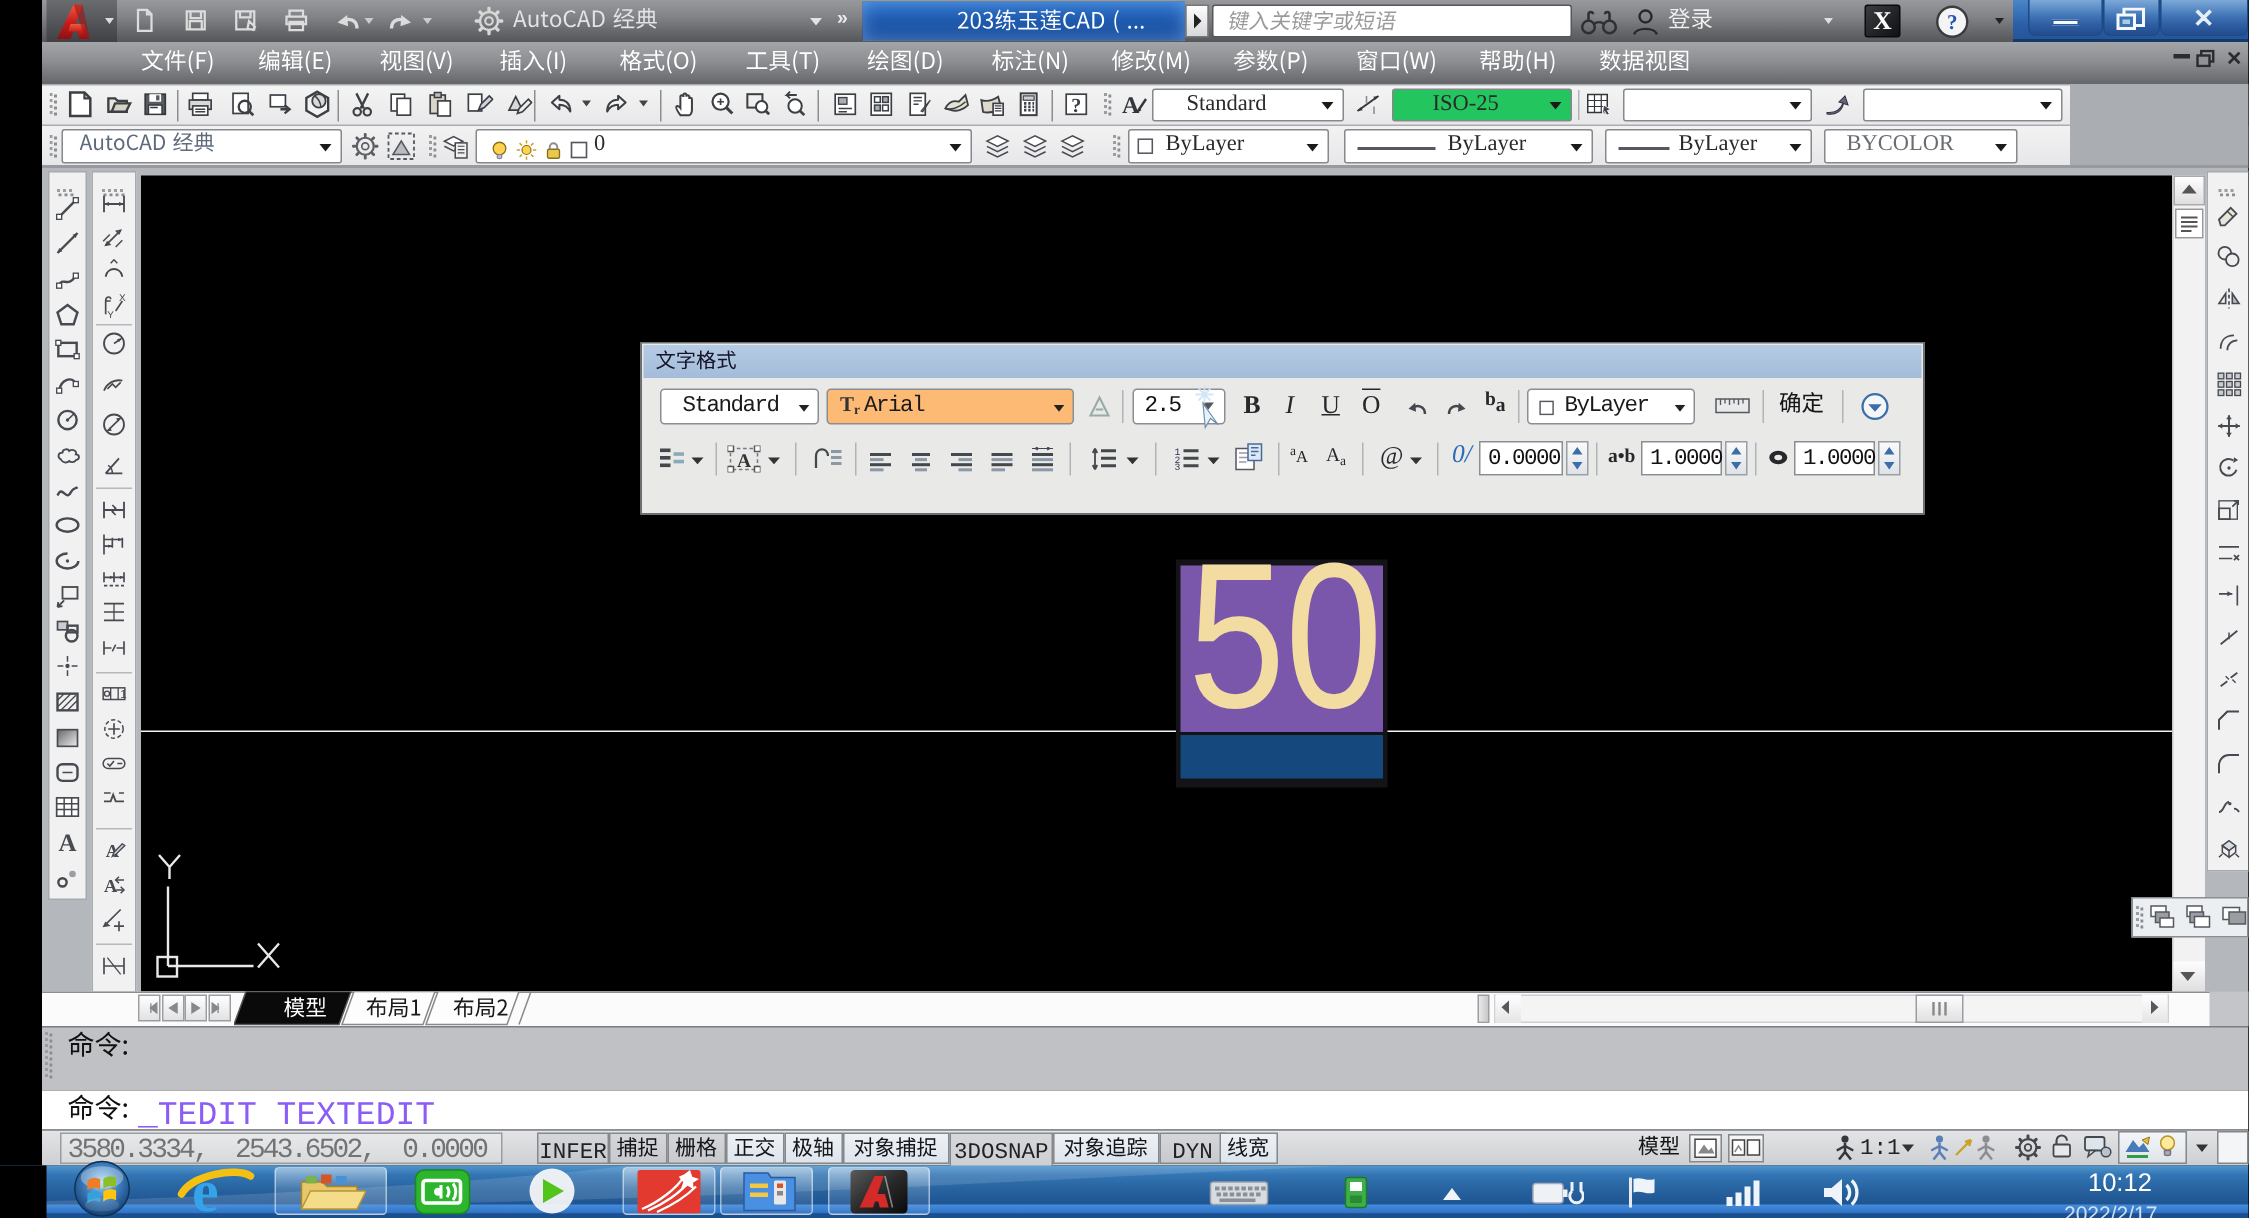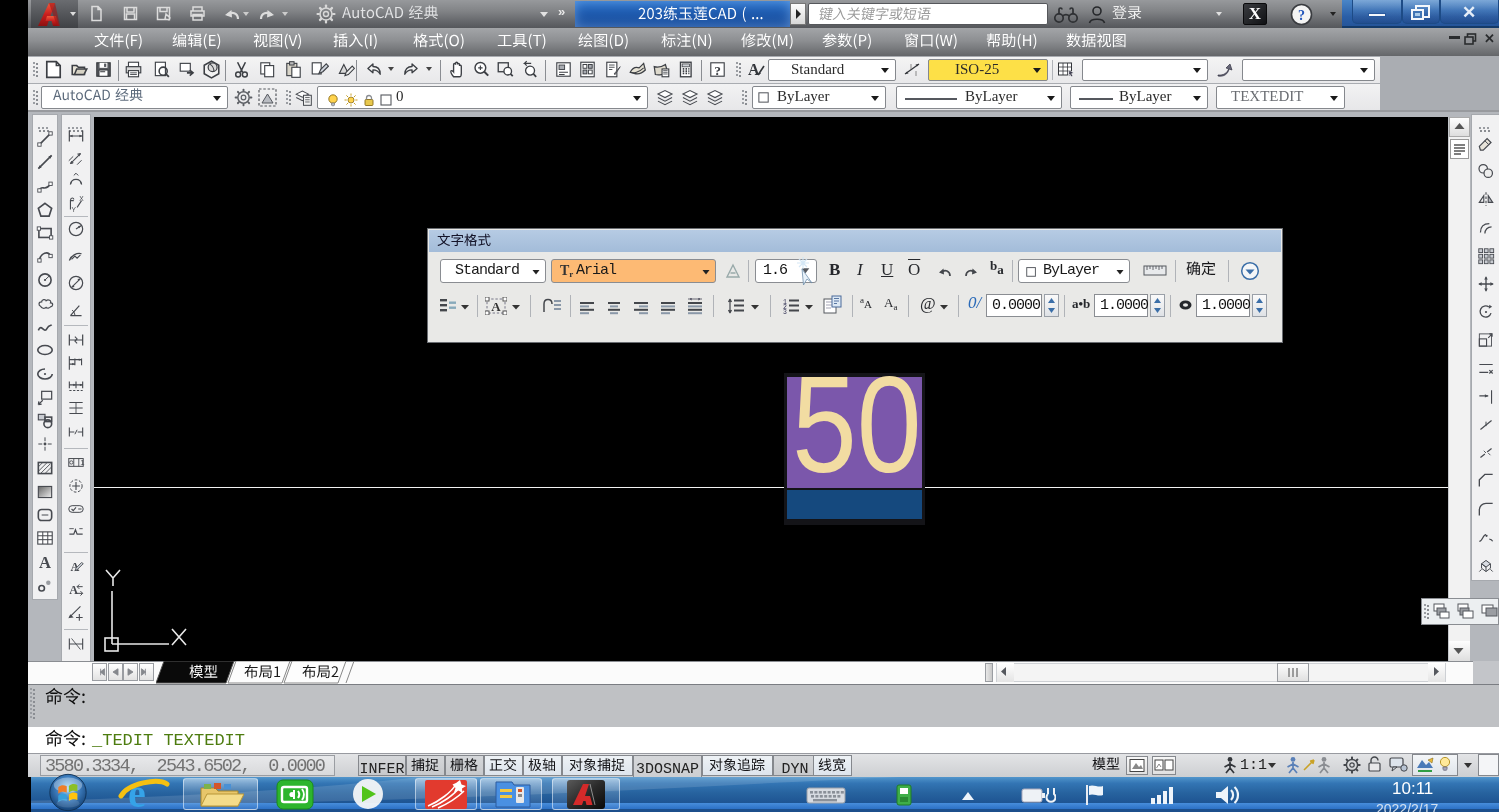--- a/index.html
+++ b/index.html
@@ -309,21 +309,21 @@
   </svg>
 <div style="position:absolute;left:768px;top:59px;width:128px;height:22px;background:#fff;border:1px solid #85888d;border-radius:2px">
     <div style="position:absolute;left:22px;top:0.75px;font-family:'Liberation Serif',serif;font-size:15px;color:#2a2a2a;white-space:nowrap">Standard</div>
     <div class="car" style="right:6px;top:8px"></div>
   </div>
 <svg class="a" style="left:903px;top:61px" width="20" height="17" viewBox="0 0 20 17">
     <path d="M2 13L16 3" stroke="#33363b" stroke-width="1.3"></path>
     <path d="M2 13l3.5-.5L4 10.5zM16 3l-3.5.5L14 5.5z" fill="#33363b"></path>
     <path d="M8 3v5M13 10v5" stroke="#888" stroke-width="1"></path>
   </svg>
-<div style="position:absolute;left:928px;top:59px;width:120px;height:22px;background:#fde047;border:1px solid #85888d;border-radius:2px">
+<div style="position:absolute;left:928px;top:59px;width:120px;height:22px;background:#22c55e;border:1px solid #85888d;border-radius:2px">
     <div style="position:absolute;left:26px;top:0.75px;font-family:'Liberation Serif',serif;font-size:15px;color:#2a2a2a;white-space:nowrap">ISO-25</div>
     <div class="car" style="right:6px;top:8px"></div>
   </div>
 <div class="sep1" style="left:1052px;top:60px;height:20px"></div>
 <svg class="a" style="left:1057px;top:61px" width="19" height="17" viewBox="0 0 19 17">
     <rect x="1.5" y="2" width="13" height="12" fill="#fff" stroke="#33363b"></rect>
     <path d="M1.5 6h13M1.5 10h13M6 2v12M10.5 2v12" stroke="#33363b" stroke-width=".8"></path>
     <path d="M12 9l5 3-2.5.7L16 15l-1.8.8-1.4-2.5-1.5 2z" fill="#445" stroke="#fff" stroke-width=".6"></path>
   </svg>
 <div style="position:absolute;left:1082px;top:59px;width:126px;height:22px;background:#fff;border:1px solid #85888d;border-radius:2px">
@@ -446,21 +446,21 @@
     <div style="position:absolute;left:8px;top:11px;width:52px;height:1.6px;background:#55585e"></div>
     <div style="position:absolute;left:68px;top:1.25px;font-family:'Liberation Serif',serif;font-size:15px;color:#2a2a2a;white-space:nowrap">ByLayer</div>
     <div class="car" style="right:6px;top:9px"></div>
   </div>
 <div style="position:absolute;left:1070px;top:86px;width:138px;height:23px;background:#fff;border:1px solid #85888d;border-radius:2px">
     <div style="position:absolute;left:8px;top:11px;width:34px;height:2.4px;background:#55585e"></div>
     <div style="position:absolute;left:48px;top:1.25px;font-family:'Liberation Serif',serif;font-size:15px;color:#2a2a2a;white-space:nowrap">ByLayer</div>
     <div class="car" style="right:6px;top:9px"></div>
   </div>
 <div style="position:absolute;left:1216px;top:86px;width:129px;height:23px;background:#fff;border:1px solid #85888d;border-radius:2px">
-    <div style="position:absolute;left:14px;top:1.25px;font-family:'Liberation Serif',serif;font-size:15px;color:#6a6d72;white-space:nowrap">TEXTEDIT</div>
+    <div style="position:absolute;left:14px;top:1.25px;font-family:'Liberation Serif',serif;font-size:15px;color:#6a6d72;white-space:nowrap">BYCOLOR</div>
     <div class="car" style="right:6px;top:9px"></div>
   </div>
 <div style="position:absolute;left:28px;top:112px;width:1471px;height:572px;background:#b4b7bc"></div>
 <div style="position:absolute;left:94px;top:117px;width:1354px;height:544px;background:#000"></div>
 <div style="position:absolute;left:32px;top:114px;width:26px;height:486px;background:#f1f1f2;border:1px solid #a6a9ae"></div>
 <div class="a" style="left:36px;top:118px"><svg width="18" height="5" viewBox="0 0 18 5">
       <rect x="2" y="0" width="2" height="2" fill="#9a9da2"></rect>
       <rect x="3" y="3" width="2" height="2" fill="#8a8d92"></rect>
       <rect x="6" y="0" width="2" height="2" fill="#9a9da2"></rect>
       <rect x="7" y="3" width="2" height="2" fill="#8a8d92"></rect>
@@ -852,21 +852,21 @@
       <rect x="0" y="30" width="2" height="2" fill="#9a9da2"></rect>
       <rect x="3" y="31" width="2" height="2" fill="#8a8d92"></rect>
     </svg></div>
 <div class="a" style="left:45px;top:687px"><svg width="43" height="22" viewBox="0 0 43 22">
       <path transform="translate(0,16)" d="M9.1 -15.3C7.4 -12.9 3.9 -10.6 0.6 -9.8C0.9 -9.4 1.2 -8.8 1.4 -8.4C2.7 -8.9 4.1 -9.5 5.3 -10.3V-9.1H12.5V-10.3C13.8 -9.6 15.1 -8.9 16.4 -8.5C16.6 -8.9 17.1 -9.5 17.4 -9.8C14.5 -10.5 11.5 -12.3 9.8 -14.1L10.2 -14.6ZM5.5 -10.4C6.8 -11.2 8.0 -12.2 9.1 -13.2C10.0 -12.2 11.2 -11.2 12.5 -10.4ZM2.3 -7.6V0.1H3.5V-1.5H7.8V-7.6ZM3.5 -6.4H6.5V-2.7H3.5ZM9.7 -7.6V1.5H11.0V-6.4H14.5V-2.6C14.5 -2.4 14.4 -2.3 14.1 -2.3C13.9 -2.3 13.0 -2.3 12.0 -2.3C12.2 -1.9 12.4 -1.4 12.4 -1.0C13.8 -1.0 14.6 -1.0 15.1 -1.2C15.7 -1.5 15.8 -1.9 15.8 -2.6V-7.6Z M25.2 -10.0C26.2 -9.2 27.4 -8.0 27.9 -7.3L29.0 -8.1C28.4 -8.9 27.2 -10.0 26.2 -10.8ZM21.0 -6.8V-5.5H30.8C29.8 -4.4 28.5 -3.1 27.2 -1.9C26.3 -2.6 25.3 -3.2 24.5 -3.7L23.5 -2.7C25.5 -1.5 28.1 0.3 29.3 1.5L30.4 0.4C29.9 -0.1 29.2 -0.6 28.4 -1.2C30.1 -2.9 32.1 -4.9 33.4 -6.3L32.4 -6.9L32.2 -6.8ZM27.2 -15.2C25.3 -12.6 21.9 -10.2 18.6 -8.8C19.0 -8.5 19.4 -8.0 19.6 -7.7C22.3 -9.0 25.0 -10.9 27.1 -13.0C29.1 -10.9 32.1 -8.9 34.5 -7.7C34.7 -8.1 35.2 -8.7 35.5 -9.0C33.0 -10.0 29.8 -12.0 27.9 -13.9L28.4 -14.5Z M38.5 -7.0C39.1 -7.0 39.7 -7.5 39.7 -8.3C39.7 -9.0 39.1 -9.5 38.5 -9.5C37.8 -9.5 37.3 -9.0 37.3 -8.3C37.3 -7.5 37.8 -7.0 38.5 -7.0ZM38.5 0.2C39.1 0.2 39.7 -0.3 39.7 -1.0C39.7 -1.8 39.1 -2.3 38.5 -2.3C37.8 -2.3 37.3 -1.8 37.3 -1.0C37.3 -0.3 37.8 0.2 38.5 0.2Z" fill="#111111"></path>
     </svg></div>
 <div style="position:absolute;left:28px;top:727px;width:1471px;height:26px;background:#ffffff"></div>
 <div class="a" style="left:45px;top:729px"><svg width="43" height="22" viewBox="0 0 43 22">
       <path transform="translate(0,16)" d="M9.1 -15.3C7.4 -12.9 3.9 -10.6 0.6 -9.8C0.9 -9.4 1.2 -8.8 1.4 -8.4C2.7 -8.9 4.1 -9.5 5.3 -10.3V-9.1H12.5V-10.3C13.8 -9.6 15.1 -8.9 16.4 -8.5C16.6 -8.9 17.1 -9.5 17.4 -9.8C14.5 -10.5 11.5 -12.3 9.8 -14.1L10.2 -14.6ZM5.5 -10.4C6.8 -11.2 8.0 -12.2 9.1 -13.2C10.0 -12.2 11.2 -11.2 12.5 -10.4ZM2.3 -7.6V0.1H3.5V-1.5H7.8V-7.6ZM3.5 -6.4H6.5V-2.7H3.5ZM9.7 -7.6V1.5H11.0V-6.4H14.5V-2.6C14.5 -2.4 14.4 -2.3 14.1 -2.3C13.9 -2.3 13.0 -2.3 12.0 -2.3C12.2 -1.9 12.4 -1.4 12.4 -1.0C13.8 -1.0 14.6 -1.0 15.1 -1.2C15.7 -1.5 15.8 -1.9 15.8 -2.6V-7.6Z M25.2 -10.0C26.2 -9.2 27.4 -8.0 27.9 -7.3L29.0 -8.1C28.4 -8.9 27.2 -10.0 26.2 -10.8ZM21.0 -6.8V-5.5H30.8C29.8 -4.4 28.5 -3.1 27.2 -1.9C26.3 -2.6 25.3 -3.2 24.5 -3.7L23.5 -2.7C25.5 -1.5 28.1 0.3 29.3 1.5L30.4 0.4C29.9 -0.1 29.2 -0.6 28.4 -1.2C30.1 -2.9 32.1 -4.9 33.4 -6.3L32.4 -6.9L32.2 -6.8ZM27.2 -15.2C25.3 -12.6 21.9 -10.2 18.6 -8.8C19.0 -8.5 19.4 -8.0 19.6 -7.7C22.3 -9.0 25.0 -10.9 27.1 -13.0C29.1 -10.9 32.1 -8.9 34.5 -7.7C34.7 -8.1 35.2 -8.7 35.5 -9.0C33.0 -10.0 29.8 -12.0 27.9 -13.9L28.4 -14.5Z M38.5 -7.0C39.1 -7.0 39.7 -7.5 39.7 -8.3C39.7 -9.0 39.1 -9.5 38.5 -9.5C37.8 -9.5 37.3 -9.0 37.3 -8.3C37.3 -7.5 37.8 -7.0 38.5 -7.0ZM38.5 0.2C39.1 0.2 39.7 -0.3 39.7 -1.0C39.7 -1.8 39.1 -2.3 38.5 -2.3C37.8 -2.3 37.3 -1.8 37.3 -1.0C37.3 -0.3 37.8 0.2 38.5 0.2Z" fill="#111111"></path>
     </svg></div>
-<div class="a mono" style="left:92px;top:731px;font-size:17px;letter-spacing:0px;color:#4d7c0f">_TEDIT TEXTEDIT</div>
+<div class="a mono" style="left:92px;top:731px;font-size:22px;letter-spacing:0px;color:#8b5cf6">_TEDIT TEXTEDIT</div>
 <div style="position:absolute;left:28px;top:753px;width:1471px;height:24px;background:linear-gradient(180deg,#e3e4e6,#cdcfd2);border-top:1px solid #989aa0"></div>
 <div style="position:absolute;left:40px;top:755px;width:295px;height:21px;background:linear-gradient(#e8e9eb,#d8d9db);border:1px solid #9a9da2"></div>
 <div class="a mono" style="left:45px;top:756px;font-size:18.5px;letter-spacing:-1.8px;color:#737373">3580.3334,&nbsp; 2543.6502,&nbsp; 0.0000</div>
 <div style="position:absolute;left:358px;top:755px;width:48px;height:21px;background:linear-gradient(180deg,#d5d7da,#c7c9cc);border:1px solid #85888d">
     <div style="position:absolute;left:50%;transform:translateX(-50%);top:2px"><span style="font-family:'Liberation Mono';font-size:15px;color:#222;position:relative;top:1px">INFER</span></div>
   </div>
 <div style="position:absolute;left:406px;top:755px;width:39px;height:21px;background:linear-gradient(180deg,#d5d7da,#c7c9cc);border:1px solid #85888d">
     <div style="position:absolute;left:50%;transform:translateX(-50%);top:2px"><svg width="30" height="17" viewBox="0 0 30 17">
         <path transform="translate(0,12)" d="M10.3 -11.0C11.0 -10.6 11.9 -10.0 12.4 -9.7H9.7V-11.8H8.7V-9.7H5.2V-8.7H8.7V-7.4H5.6V1.1H6.6V-1.8H8.7V1.0H9.7V-1.8H12.0V0.0C12.0 0.2 11.9 0.3 11.8 0.3C11.6 0.3 11.1 0.3 10.4 0.3C10.6 0.5 10.7 0.9 10.7 1.1C11.6 1.1 12.2 1.1 12.5 1.0C12.9 0.8 13.0 0.6 13.0 0.0V-7.4H9.7V-8.7H13.3V-9.7H12.6L13.0 -10.4C12.5 -10.7 11.5 -11.3 10.8 -11.6ZM12.0 -6.4V-5.0H9.7V-6.4ZM8.7 -6.4V-5.0H6.6V-6.4ZM6.6 -4.1H8.7V-2.7H6.6ZM12.0 -4.1V-2.7H9.7V-4.1ZM2.5 -11.8V-8.9H0.6V-8.0H2.5V-4.9C1.7 -4.7 1.0 -4.5 0.4 -4.3L0.6 -3.3L2.5 -3.9V-0.1C2.5 0.1 2.5 0.2 2.3 0.2C2.1 0.2 1.5 0.2 0.9 0.2C1.0 0.4 1.1 0.9 1.2 1.1C2.1 1.1 2.7 1.1 3.1 0.9C3.4 0.8 3.5 0.5 3.5 -0.1V-4.2L5.3 -4.7L5.1 -5.7L3.5 -5.2V-8.0H5.1V-8.9H3.5V-11.8Z M20.9 -10.2H25.5V-7.4H20.9ZM16.3 -11.7V-8.9H14.6V-8.0H16.3V-4.8L14.4 -4.3L14.7 -3.3L16.3 -3.8V-0.2C16.3 0.1 16.2 0.1 16.1 0.1C15.9 0.1 15.4 0.1 14.8 0.1C14.9 0.4 15.0 0.8 15.1 1.1C15.9 1.1 16.5 1.1 16.8 0.9C17.2 0.7 17.3 0.4 17.3 -0.1V-4.1L19.0 -4.7L18.9 -5.6L17.3 -5.2V-8.0H19.0V-8.9H17.3V-11.7ZM19.9 -11.1V-6.5H22.7V-0.4C21.9 -0.8 21.2 -1.5 20.8 -2.8C20.9 -3.4 21.0 -4.1 21.1 -4.9L20.1 -5.0C19.9 -2.6 19.4 -0.7 18.0 0.4C18.2 0.6 18.6 0.9 18.8 1.1C19.6 0.4 20.1 -0.5 20.5 -1.6C21.4 0.5 22.9 0.9 25.0 0.9H27.3C27.3 0.6 27.5 0.2 27.6 -0.0C27.1 -0.0 25.4 -0.0 25.0 -0.0C24.5 -0.0 24.1 -0.1 23.7 -0.1V-3.4H27.0V-4.3H23.7V-6.5H26.5V-11.1Z" fill="#17171a"></path>
       </svg></div>
@@ -1089,21 +1089,21 @@
       <rect x="3" y="15" width="4" height="6"></rect>
       <rect x="9" y="12" width="4" height="9"></rect>
       <rect x="15" y="8" width="4" height="13"></rect>
       <rect x="21" y="4" width="4" height="17"></rect>
     </g>
   </svg>
 <svg class="a" style="left:1212px;top:782px" width="30" height="26" viewBox="0 0 30 26">
     <path d="M4 10h5l7-6v18l-7-6H4z" fill="#eef4fa"></path>
     <path d="M19 8a7 7 0 0 1 0 10M22.5 5a11 11 0 0 1 0 16" stroke="#eef4fa" stroke-width="2.2" fill="none"></path>
   </svg>
-<div class="a" style="left:1392px;top:779px;color:#fff;font-size:17px;font-family:'Liberation Sans'">10:11</div>
+<div class="a" style="left:1392px;top:779px;color:#fff;font-size:17px;font-family:'Liberation Sans'">10:12</div>
 <div class="a" style="left:1376px;top:801px;color:#dbe6f2;font-size:14px;font-family:'Liberation Sans';opacity:.95">2022/2/17</div>
 <div style="position:absolute;left:427px;top:228px;width:856px;height:115px;background:#e9e9e7;border:1px solid #6a6d72;box-shadow:1px 2px 4px rgba(0,0,0,.6)"></div>
 <div style="position:absolute;left:429px;top:230px;width:852px;height:22px;background:linear-gradient(180deg,#b6cbe4,#a3bcd9)"></div>
 <div class="a" style="left:437px;top:233px"><svg width="56" height="16" viewBox="0 0 56 16">
       <path transform="translate(0,12)" d="M5.7 -11.1C6.1 -10.4 6.5 -9.5 6.7 -9.0L7.8 -9.4C7.6 -9.9 7.2 -10.8 6.8 -11.4ZM0.7 -9.0V-8.0H2.8C3.6 -5.9 4.6 -4.1 6.0 -2.7C4.5 -1.5 2.7 -0.5 0.5 0.1C0.7 0.3 1.0 0.8 1.1 1.1C3.4 0.3 5.3 -0.6 6.8 -2.0C8.3 -0.6 10.1 0.4 12.4 1.0C12.5 0.7 12.8 0.3 13.1 0.1C10.9 -0.5 9.1 -1.4 7.6 -2.7C8.9 -4.1 10.0 -5.8 10.7 -8.0H12.9V-9.0ZM6.8 -3.4C5.5 -4.7 4.5 -6.2 3.8 -8.0H9.6C8.9 -6.1 8.0 -4.6 6.8 -3.4Z M19.7 -4.9V-4.0H14.4V-3.1H19.7V-0.2C19.7 0.0 19.6 0.1 19.4 0.1C19.2 0.1 18.3 0.1 17.4 0.1C17.6 0.3 17.7 0.8 17.8 1.1C19.0 1.1 19.7 1.1 20.1 0.9C20.6 0.7 20.8 0.4 20.8 -0.2V-3.1H26.1V-4.0H20.8V-4.5C22.0 -5.2 23.2 -6.1 24.0 -7.0L23.3 -7.5L23.1 -7.4H16.6V-6.5H22.1C21.4 -5.9 20.5 -5.3 19.7 -4.9ZM19.2 -11.1C19.5 -10.8 19.7 -10.3 19.9 -9.9H14.6V-7.1H15.6V-9.0H24.9V-7.1H25.9V-9.9H21.1C20.9 -10.4 20.6 -11.0 20.2 -11.4Z M34.8 -9.0H37.7C37.3 -8.2 36.8 -7.4 36.1 -6.7C35.5 -7.4 35.0 -8.1 34.6 -8.7ZM29.7 -11.3V-8.5H27.7V-7.5H29.6C29.2 -5.6 28.3 -3.5 27.4 -2.4C27.6 -2.1 27.8 -1.7 27.9 -1.5C28.6 -2.4 29.2 -3.8 29.7 -5.4V1.1H30.7V-5.7C31.1 -5.1 31.6 -4.4 31.8 -4.0L32.4 -4.8C32.2 -5.2 31.1 -6.5 30.7 -6.9V-7.5H32.2L31.9 -7.2C32.1 -7.1 32.5 -6.7 32.7 -6.5C33.2 -6.9 33.6 -7.4 34.0 -8.0C34.4 -7.3 34.9 -6.7 35.5 -6.1C34.3 -5.1 33.0 -4.4 31.6 -3.9C31.8 -3.7 32.1 -3.3 32.2 -3.1C32.5 -3.2 32.9 -3.4 33.2 -3.5V1.1H34.2V0.5H37.9V1.0H38.9V-3.6L39.6 -3.4C39.7 -3.7 40.0 -4.0 40.2 -4.3C38.9 -4.7 37.7 -5.3 36.8 -6.1C37.7 -7.0 38.5 -8.2 39.0 -9.6L38.4 -9.9L38.2 -9.9H35.3C35.5 -10.3 35.7 -10.7 35.8 -11.1L34.9 -11.4C34.3 -10.0 33.5 -8.7 32.4 -7.7V-8.5H30.7V-11.3ZM34.2 -0.4V-3.0H37.9V-0.4ZM33.9 -3.9C34.7 -4.3 35.4 -4.8 36.1 -5.4C36.8 -4.8 37.6 -4.3 38.4 -3.9Z M50.1 -10.7C50.8 -10.2 51.6 -9.5 52.0 -9.0L52.7 -9.6C52.3 -10.1 51.4 -10.8 50.8 -11.2ZM48.1 -11.3C48.1 -10.4 48.2 -9.6 48.2 -8.8H41.2V-7.8H48.3C48.6 -2.8 49.7 1.1 52.0 1.1C53.0 1.1 53.4 0.4 53.6 -1.9C53.3 -2.1 52.9 -2.3 52.7 -2.5C52.6 -0.7 52.4 0.1 52.0 0.1C50.7 0.1 49.7 -3.3 49.3 -7.8H53.3V-8.8H49.3C49.2 -9.6 49.2 -10.4 49.2 -11.3ZM41.3 -0.3 41.6 0.7C43.3 0.3 45.8 -0.3 48.1 -0.8L48.0 -1.7L45.2 -1.1V-4.8H47.7V-5.8H41.7V-4.8H44.1V-0.9Z" fill="#15152a"></path>
     </svg></div>
 <div style="position:absolute;left:440px;top:259px;width:106px;height:24px;background:#fff;border:1px solid #8a8d92;border-radius:3px">
     <div style="position:absolute;left:14px;top:2.4000000000000004px;font-family:'Liberation Mono',monospace;font-size:15px;letter-spacing:-1px;color:#1a1a1a;white-space:nowrap">Standard</div>
     <svg style="position:absolute;right:3px;top:6px" width="12" height="12" viewBox="0 0 12 12">
       <path d="M2.5 4l3.5 4.5L9.5 4z" fill="#222"></path>
@@ -1114,21 +1114,21 @@
     <div style="position:absolute;left:24px;top:2.4000000000000004px;font-family:'Liberation Mono',monospace;font-size:15px;letter-spacing:-1px;color:#1a1a1a;white-space:nowrap">Arial</div>
     <svg style="position:absolute;right:3px;top:6px" width="12" height="12" viewBox="0 0 12 12">
       <path d="M2.5 4l3.5 4.5L9.5 4z" fill="#222"></path>
     </svg>
   </div>
 <svg class="a" style="left:725px;top:263px" width="16" height="16" viewBox="0 0 16 16">
     <path d="M8 2l6 12H2z M5.5 10h5" stroke="#9aa" stroke-width="1.4" fill="none"></path>
   </svg>
 <div class="sep1" style="left:748px;top:260px;height:22px"></div>
 <div style="position:absolute;left:755px;top:259px;width:62px;height:24px;background:#fff;border:1px solid #8a8d92;border-radius:3px"></div>
-<div class="a mono" style="left:763px;top:262px;font-size:15px;letter-spacing:-1px;color:#111">1.6</div>
+<div class="a mono" style="left:763px;top:262px;font-size:15px;letter-spacing:-1px;color:#111">2.5</div>
 <svg class="a" style="left:799px;top:264px" width="13" height="13" viewBox="0 0 12 12">
     <path d="M2.5 4l3.5 4.5L9.5 4z" fill="#55585e"></path>
   </svg>
 <svg class="a" style="left:788px;top:255px" width="30" height="36" viewBox="0 0 30 36">
     <g stroke="#cfe4f4" stroke-width="1.2" opacity=".9">
       <path d="M15 2v12M9 8h12M11 4l8 8M19 4l-8 8"></path>
     </g>
     <path d="M14 14l1.5 16 3.5-6 5 4z" fill="#e8f2fa" stroke="#6a8aa8" stroke-width=".8" opacity=".95"></path>
   </svg>
 <div class="a serif" style="left:829px;top:260px;font-size:17px;font-weight:bold;color:#26282c">B</div>

